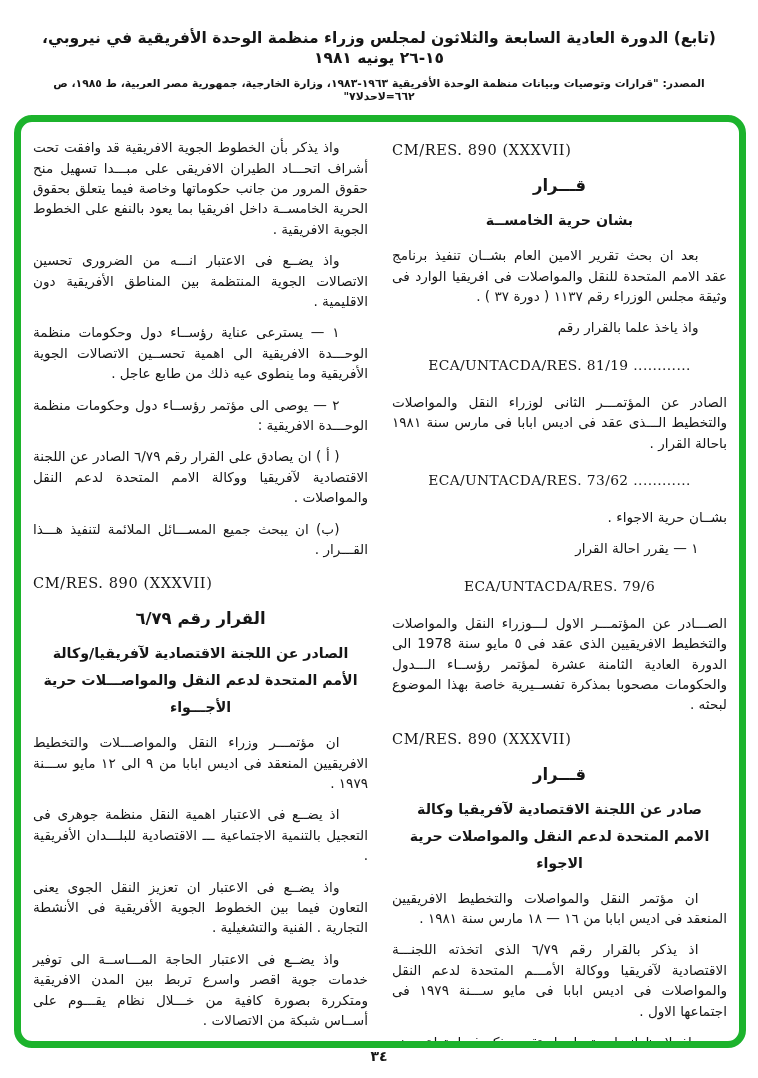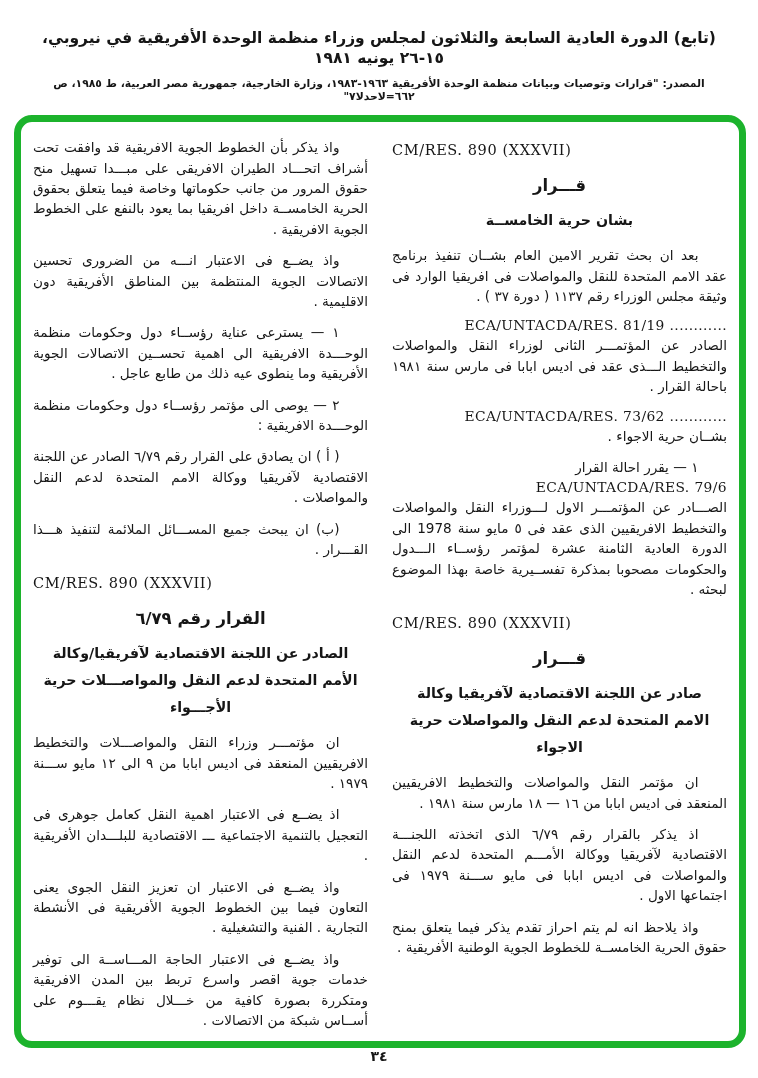--- a/index.html
+++ b/index.html
@@ -46,24 +46,24 @@
   .indent { text-indent: 2.1em; }
   .nojust { text-align: right; text-indent: 2.1em; margin-bottom: 2px; }
   .flush { margin-top: 2px; }
   .ref {
     direction: ltr; text-align: left;
     font-family: "DejaVu Serif", serif;
     font-size: 14.5px; letter-spacing: 0.6px;
     margin: 16px 0 8px 0;
   }
   .latin {
-    direction: ltr; text-align: right;
+    direction: ltr; text-align: center;
     font-family: "DejaVu Serif", serif;
     font-size: 13.8px; letter-spacing: 0.4px;
-    margin: 2px 0;
+    margin: 19px 0;
     white-space: nowrap; overflow: hidden;
   }
   .h1 {
     text-align: center; font-weight: bold;
     font-size: 16.5px; margin: 18px 0 12px 0;
   }
   .h2 {
     text-align: center; font-weight: bold;
     font-size: 14.2px; line-height: 1.9; margin: 6px 6px 10px 6px;
   }
@@ -84,20 +84,21 @@
     <div class="header-source">المصدر: "قرارات وتوصيات وبيانات منظمة الوحدة الأفريقية ١٩٦٣-١٩٨٣، وزارة الخارجية، جمهورية مصر العربية، ط ١٩٨٥، ص ٦٦٢=لاحدلا٧"</div>
   </div>
 
   <div class="content-frame">
     <div class="columns">
       <div class="col" id="col-right">
           <div class="ref">CM/RES. 890 (XXXVII)</div>
           <div class="h1">قـــرار</div>
           <div class="h2">بشان حرية الخامســة</div>
           <div class="para indent">بعد ان بحث تقرير الامين العام بشــان تنفيذ برنامج عقد الامم المتحدة للنقل والمواصلات فى افريقيا الوارد فى وثيقة مجلس الوزراء رقم ١١٣٧ ( دورة ٣٧ ) .</div>
+          <div class="para nojust">واذ ياخذ علما بالقرار رقم</div>
           <div class="latin">ECA/UNTACDA/RES. 81/19 ............</div>
           <div class="para flush">الصادر عن المؤتمـــر الثانى لوزراء النقل والمواصلات والتخطيط الـــذى عقد فى اديس ابابا فى مارس سنة ١٩٨١ باحالة القرار .</div>
           <div class="latin">ECA/UNTACDA/RES. 73/62 ............</div>
           <div class="para flush">بشــان حرية الاجواء .</div>
           <div class="para nojust">١ — يقرر احالة القرار</div>
           <div class="latin">ECA/UNTACDA/RES. 79/6</div>
           <div class="para flush">الصـــادر عن المؤتمـــر الاول لـــوزراء النقل والمواصلات والتخطيط الافريقيين الذى عقد فى ٥ مايو سنة 1978 الى الدورة العادية الثامنة عشرة لمؤتمر رؤســاء الـــدول والحكومات مصحوبا بمذكرة تفســيرية خاصة بهذا الموضوع لبحثه .</div>
           <div class="ref">CM/RES. 890 (XXXVII)</div>
           <div class="h1">قـــرار</div>
           <div class="h2">صادر عن اللجنة الاقتصادية لآفريقيا وكالة الامم المتحدة لدعم النقل والمواصلات حرية الاجواء</div>
@@ -109,21 +110,21 @@
           <div class="para indent">واذ يذكر بأن الخطوط الجوية الافريقية قد وافقت تحت أشراف اتحـــاد الطيران الافريقى على مبـــدا تسهيل منح حقوق المرور من جانب حكوماتها وخاصة فيما يتعلق بحقوق الحرية الخامســة داخل افريقيا بما يعود بالنفع على الخطوط الجوية الافريقية .</div>
           <div class="para indent">واذ يضــع فى الاعتبار انـــه من الضرورى تحسين الاتصالات الجوية المنتظمة بين المناطق الأفريقية دون الاقليمية .</div>
           <div class="para indent">١ — يسترعى عناية رؤســاء دول وحكومات منظمة الوحـــدة الافريقية الى اهمية تحســين الاتصالات الجوية الأفريقية وما ينطوى عيه ذلك من طابع عاجل .</div>
           <div class="para indent">٢ — يوصى الى مؤتمر رؤســاء دول وحكومات منظمة الوحـــدة الافريقية :</div>
           <div class="para indent">( أ ) ان يصادق على القرار رقم ٦/٧٩ الصادر عن اللجنة الاقتصادية لآفريقيا ووكالة الامم المتحدة لدعم النقل والمواصلات .</div>
           <div class="para indent">(ب) ان يبحث جميع المســـائل الملائمة لتنفيذ هـــذا القـــرار .</div>
           <div class="ref">CM/RES. 890 (XXXVII)</div>
           <div class="h1">القرار رقم ٦/٧٩</div>
           <div class="h2">الصادر عن اللجنة الاقتصادية لآفريقيا/وكالة الأمم المتحدة لدعم النقل والمواصـــلات حرية الأجـــواء</div>
           <div class="para indent">ان مؤتمـــر وزراء النقل والمواصـــلات والتخطيط الافريقيين المنعقد فى اديس ابابا من ٩ الى ١٢ مايو ســـنة ١٩٧٩ .</div>
-          <div class="para indent">اذ يضــع فى الاعتبار اهمية النقل كعامل جوهرى فى التعجيل بالتنمية الاجتماعية ـــ الاقتصادية للبلـــدان الأفريقية .</div>
+          <div class="para indent">اذ يضــع فى الاعتبار اهمية النقل منظمة جوهرى فى التعجيل بالتنمية الاجتماعية ـــ الاقتصادية للبلـــدان الأفريقية .</div>
           <div class="para indent">واذ يضــع فى الاعتبار ان تعزيز النقل الجوى يعنى التعاون فيما بين الخطوط الجوية الأفريقية فى الأنشطة التجارية . الفنية والتشغيلية .</div>
           <div class="para indent">واذ يضــع فى الاعتبار الحاجة المـــاســة الى توفير خدمات جوية اقصر واسرع تربط بين المدن الافريقية ومتكررة بصورة كافية من خـــلال نظام يقـــوم على أســاس شبكة من الاتصالات .</div>
           <div class="para indent">واذ يضــع فى الاعتبار المنافع التى يمكن الحصول عليها من التشــغيل المشــترك من جانب الخطوط الجوية الأفريقية للطرق الجوية الجديدة والقائمة .</div>
         </div>
     </div>
   </div>
 
   <div class="page-footer">٣٤</div>
 
 </div>

